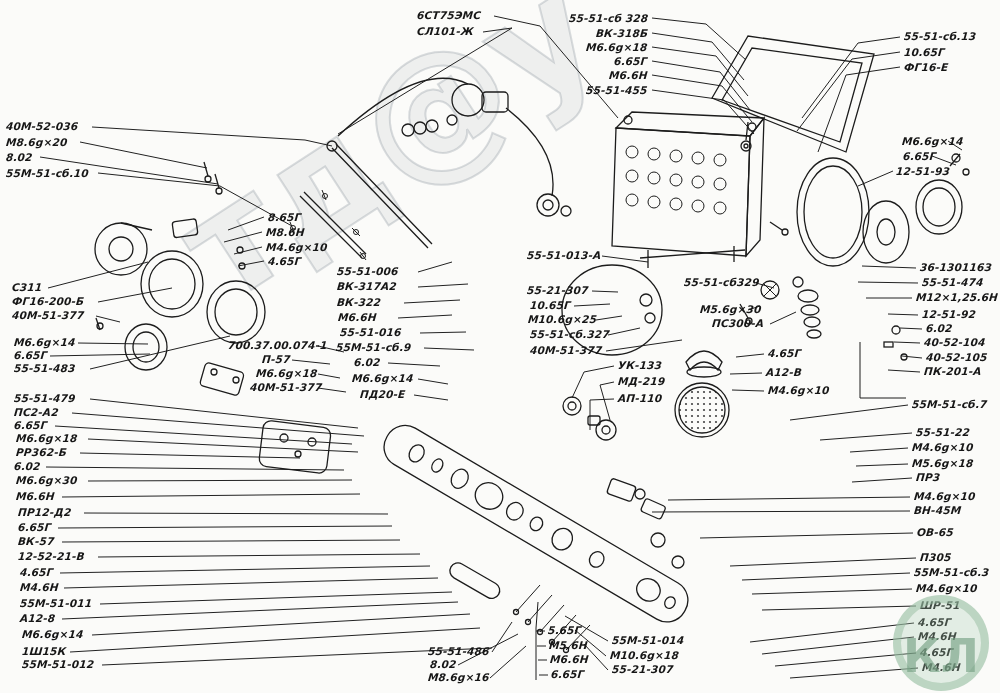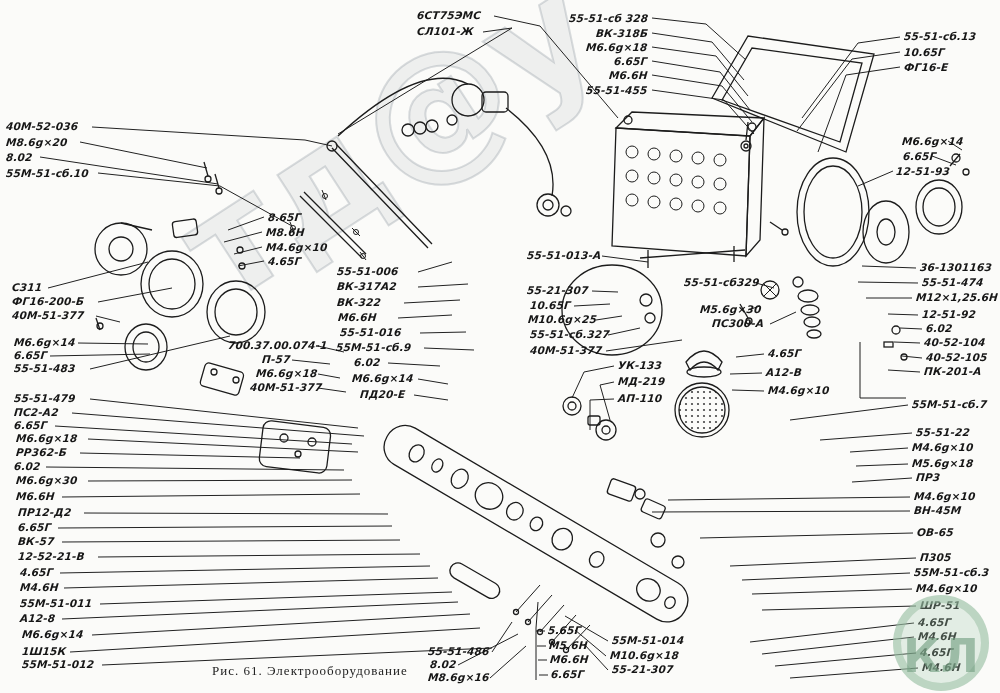--- a/index.html
+++ b/index.html
@@ -436,19 +436,18 @@
       <div class="lbl" style="left: 550px; top: 653px;">М6.6Н</div>
       <div class="lbl" style="left: 551px; top: 668px;">6.65Г</div>
       <div class="lbl" style="left: 612px; top: 634px;">55М-51-014</div>
       <div class="lbl" style="left: 610px; top: 649px;">М10.6g×18</div>
       <div class="lbl" style="left: 612px; top: 663px;">55-21-307</div>
       <div class="lbl" style="left: 428px; top: 645px;">55-51-486</div>
       <div class="lbl" style="left: 430px; top: 658px;">8.02</div>
       <div class="lbl" style="left: 428px; top: 671px;">М8.6g×16</div>
     </div>
 
-  <div class="caption">Рис. 61. Электрооборудование</div>
 
   <div class="agro-badge">
     <span>КЛ</span>
   </div>
 
 </div>
 
 </body></html>

